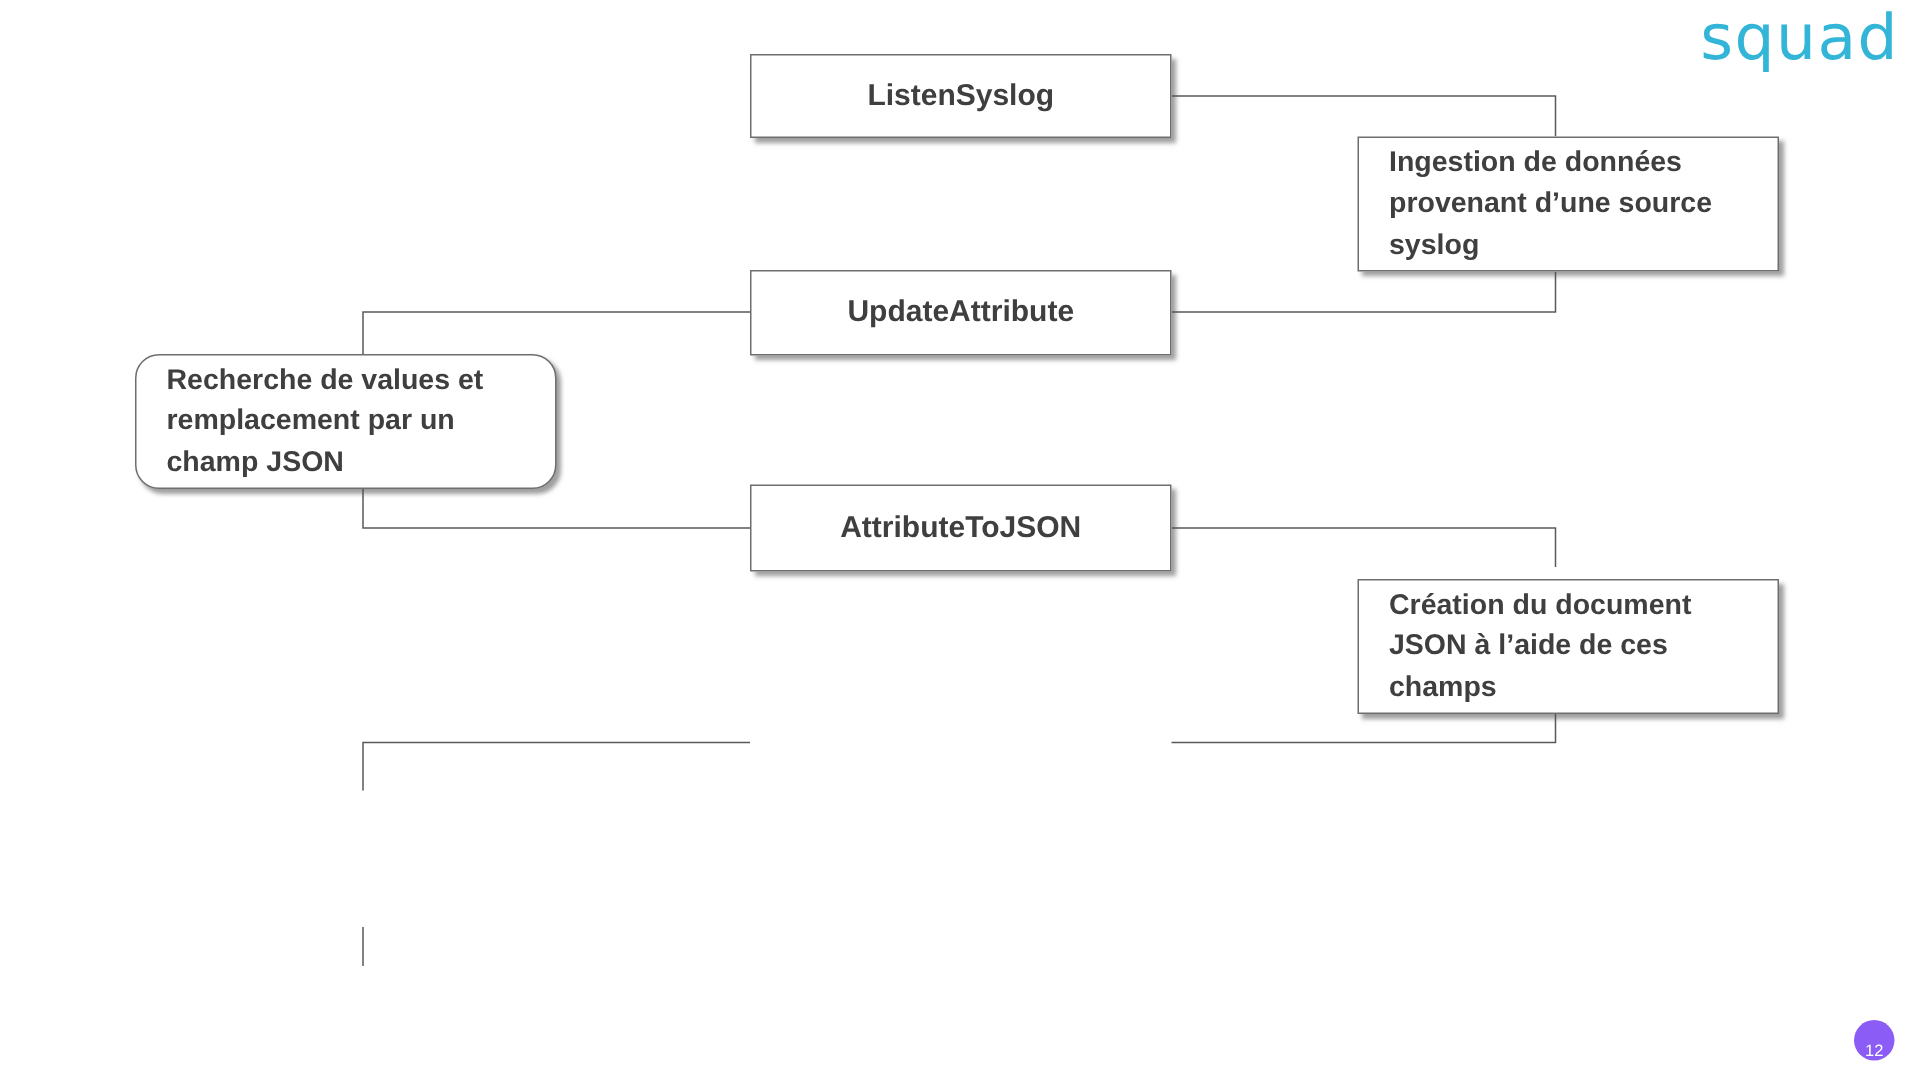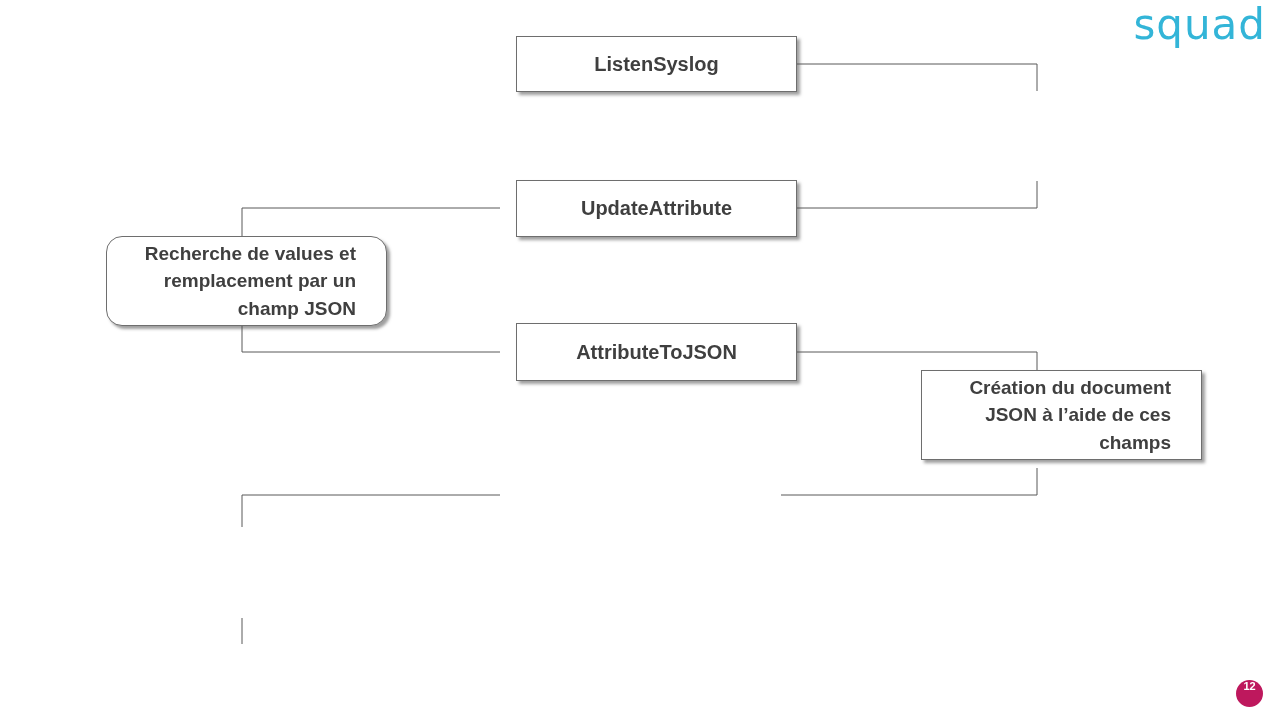--- a/index.html
+++ b/index.html
@@ -28,36 +28,35 @@
   }
   .box {
     position: absolute;
     z-index: 2;
     background: #ffffff;
     border: 1px solid #6e6e6e;
     box-shadow: 3px 3px 3px rgba(80,80,80,0.55);
     display: flex;
     align-items: center;
     justify-content: center;
-    text-align: right;
+    text-align: left;
     font-weight: bold;
     color: #3f3f3f;
-    padding: 4px 30px;
-    margin-left: 16px;
+    padding: 4px 20px;
   }
   .box.process { font-size: 20px; }
   .box.annotation { font-size: 19px; line-height: 1.45; }
 
   
   .b0 { left: 500px; top: 36px;  width: 281px; height: 56px; }
   .b1 { left: 905px; top: 91px;  width: 281px; height: 90px; }
   .b2 { left: 500px; top: 180px; width: 281px; height: 57px; }
   .b3 { left: 90px;  top: 236px; width: 281px; height: 90px; border-radius: 16px; }
   .b4 { left: 500px; top: 323px; width: 281px; height: 58px; }
-  .b5 { left: 905px; top: 370px; width: 281px; height: 90px; }
+  .b5 { left: 905px; top: 386px; width: 281px; height: 90px; }
   .b6 { left: 500px; top: 467px; width: 281px; height: 57px; }
   .b7 { left: 90px;  top: 527px; width: 281px; height: 91px; }
 
   .logo {
     position: absolute;
     top: 2px;
     right: 14px;
     z-index: 3;
     font-family: "DejaVu Sans", sans-serif;
     font-size: 42px;
@@ -66,27 +65,27 @@
     color: #33b5d8;
     line-height: 1.1;
   }
   .page-badge {
     position: absolute;
     left: 1236px;
     top: 680px;
     width: 27px;
     height: 27px;
     border-radius: 50%;
-    background: #be185d;
+    background: #8b5cf6;
     color: #ffffff;
     display: flex;
-    align-items: flex-start;
+    align-items: flex-end;
     justify-content: center;
     font-size: 11px;
-    font-weight: bold;
+    font-weight: normal;
     z-index: 3;
   }
 </style>
 </head>
 <body>
 
 <div class="slide">
 
   <svg class="connectors" viewBox="0 0 1280 720" xmlns="http://www.w3.org/2000/svg">
     <polyline points="781,64 1037,64 1037,91"></polyline>
@@ -96,20 +95,23 @@
     <polyline points="781,352 1037,352 1037,378"></polyline>
     <polyline points="781,495 1037,495 1037,468"></polyline>
     <polyline points="500,495 242,495 242,527"></polyline>
     <polyline points="242,618 242,644"></polyline>
   </svg>
 
   <div class="box process b0">
     <span>ListenSyslog</span>
   </div>
 
+  <div class="box annotation b1">
+    <span>Ingestion de données provenant d’une source syslog</span>
+  </div>
 
   <div class="box process b2">
     <span>UpdateAttribute</span>
   </div>
 
   <div class="box annotation b3">
     <span>Recherche de values et remplacement par un champ JSON</span>
   </div>
 
   <div class="box process b4">

